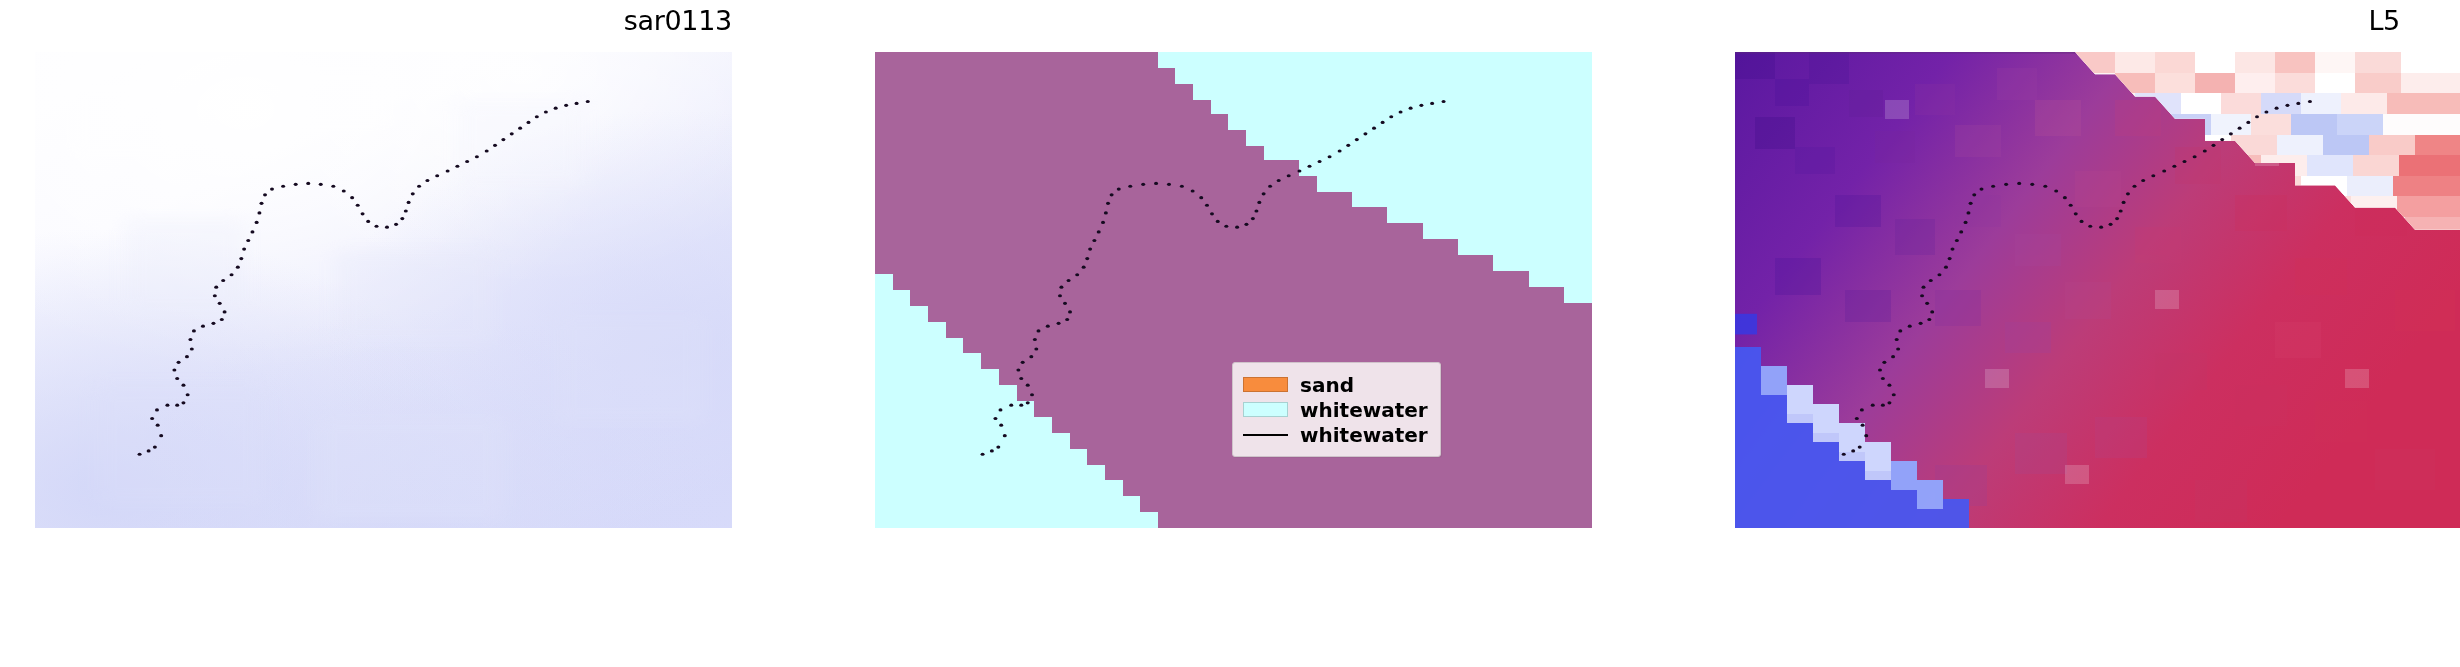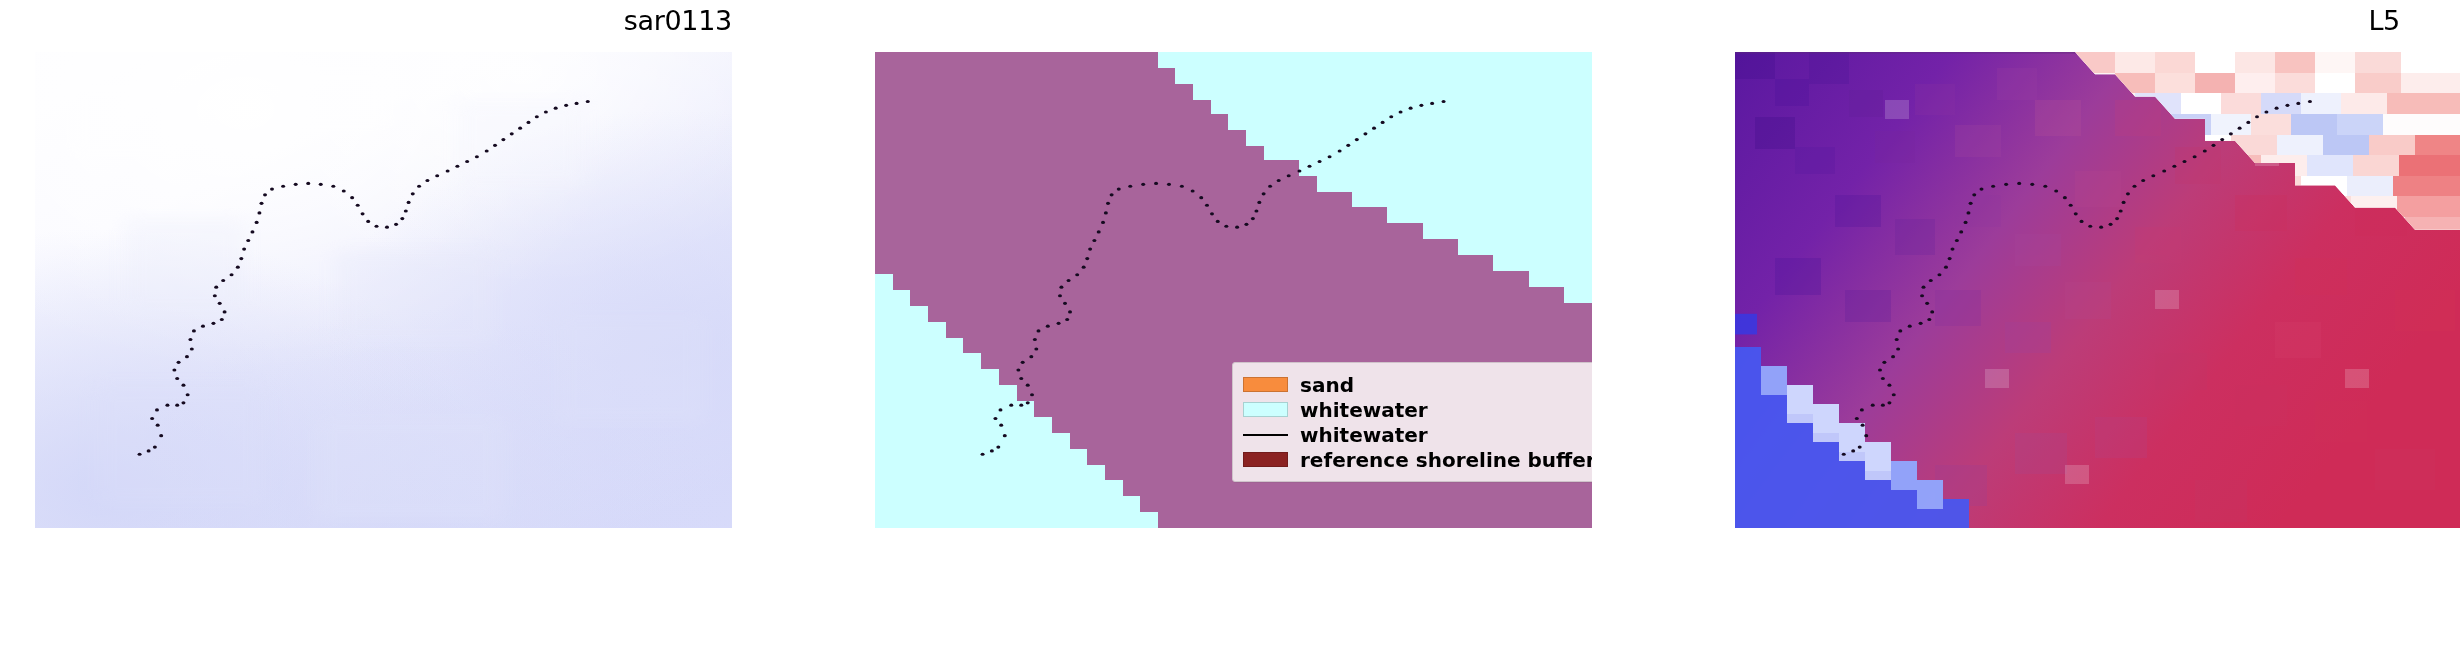--- a/index.html
+++ b/index.html
@@ -339,24 +339,20 @@
         <span class="legend-label">sand</span>
       </div>
       <div class="legend-row">
         <span class="swatch" style="background:#ccffff"></span>
         <span class="legend-label">whitewater</span>
       </div>
       <div class="legend-row">
         <span class="swatch line-swatch"></span>
         <span class="legend-label">whitewater</span>
       </div>
-      <div class="legend-row">
-        <span class="swatch" style="background:#8b2222"></span>
-        <span class="legend-label">reference shoreline buffer</span>
-      </div>
     </div>
   </div>
 
   <div class="panel" id="panel-l5">
     <svg class="raster" viewBox="0 0 725 600" preserveAspectRatio="none">
       <defs>
         <clipPath id="landClip">
           <path d="M0,0 L340,0 L360,28 L380,28 L400,56 L420,56 L440,84
                    L470,84 L470,112 L500,112 L520,140 L560,140 L560,168
                    L600,168 L620,196 L660,196 L680,224 L725,224

